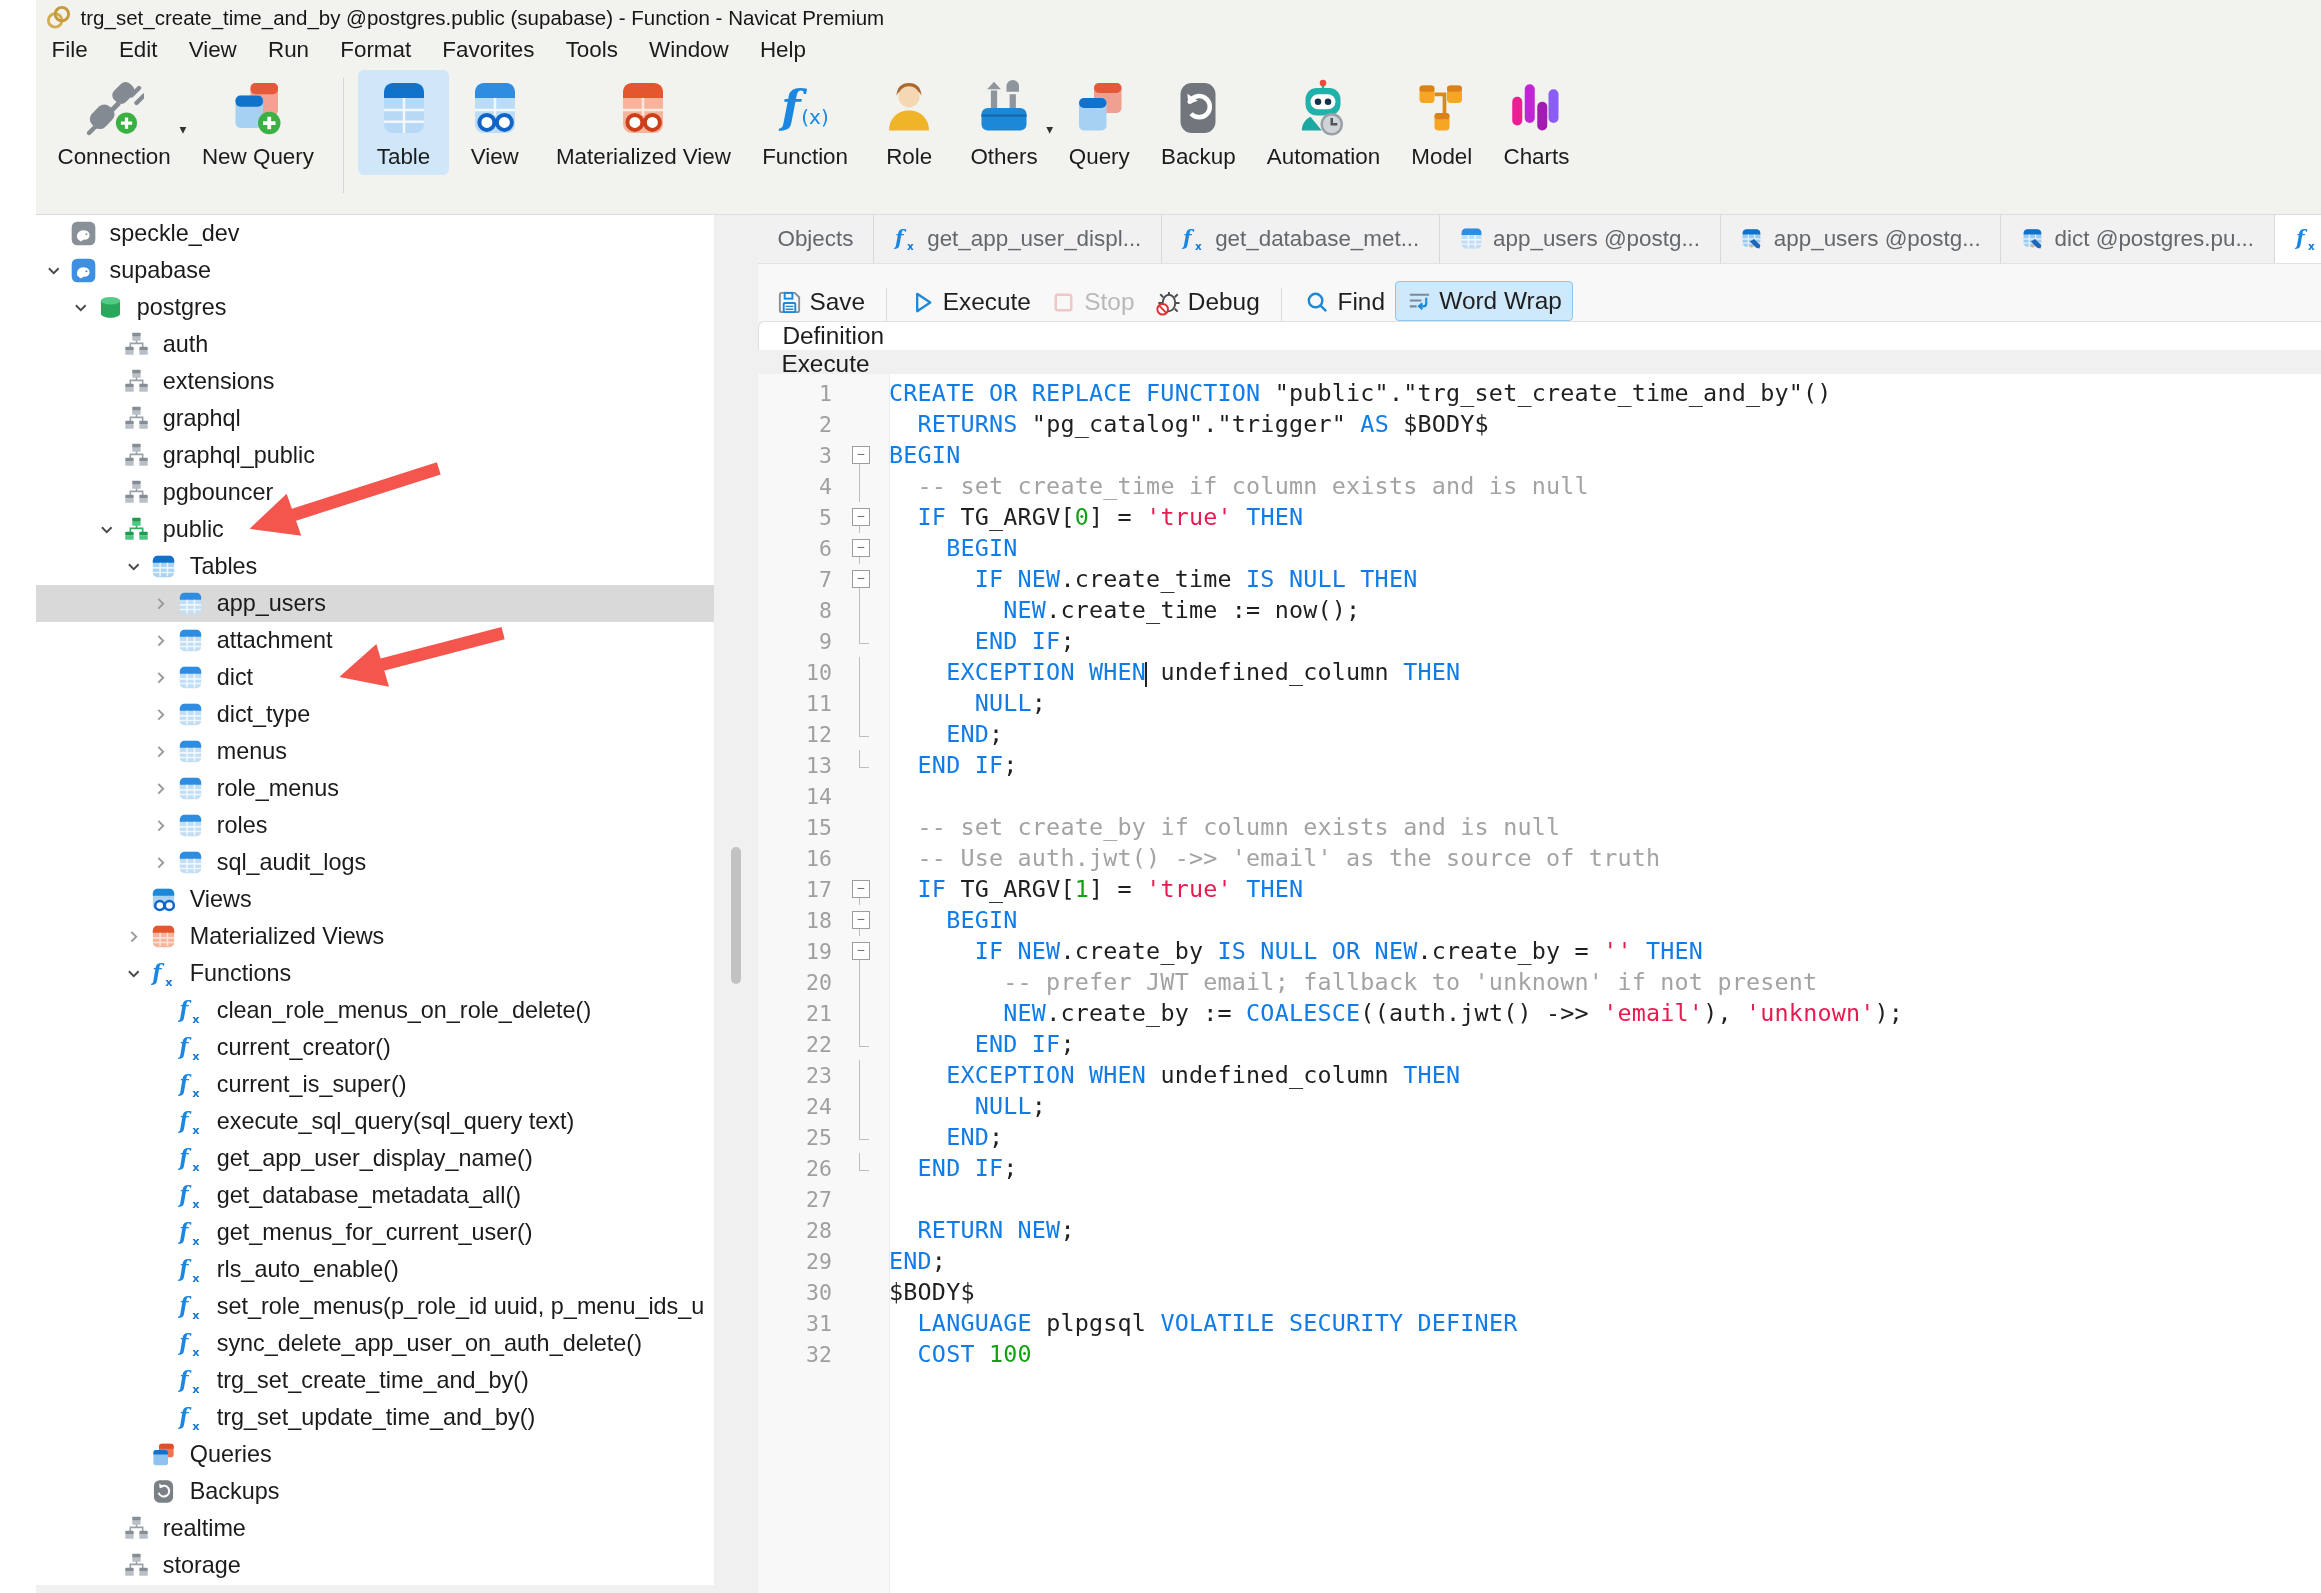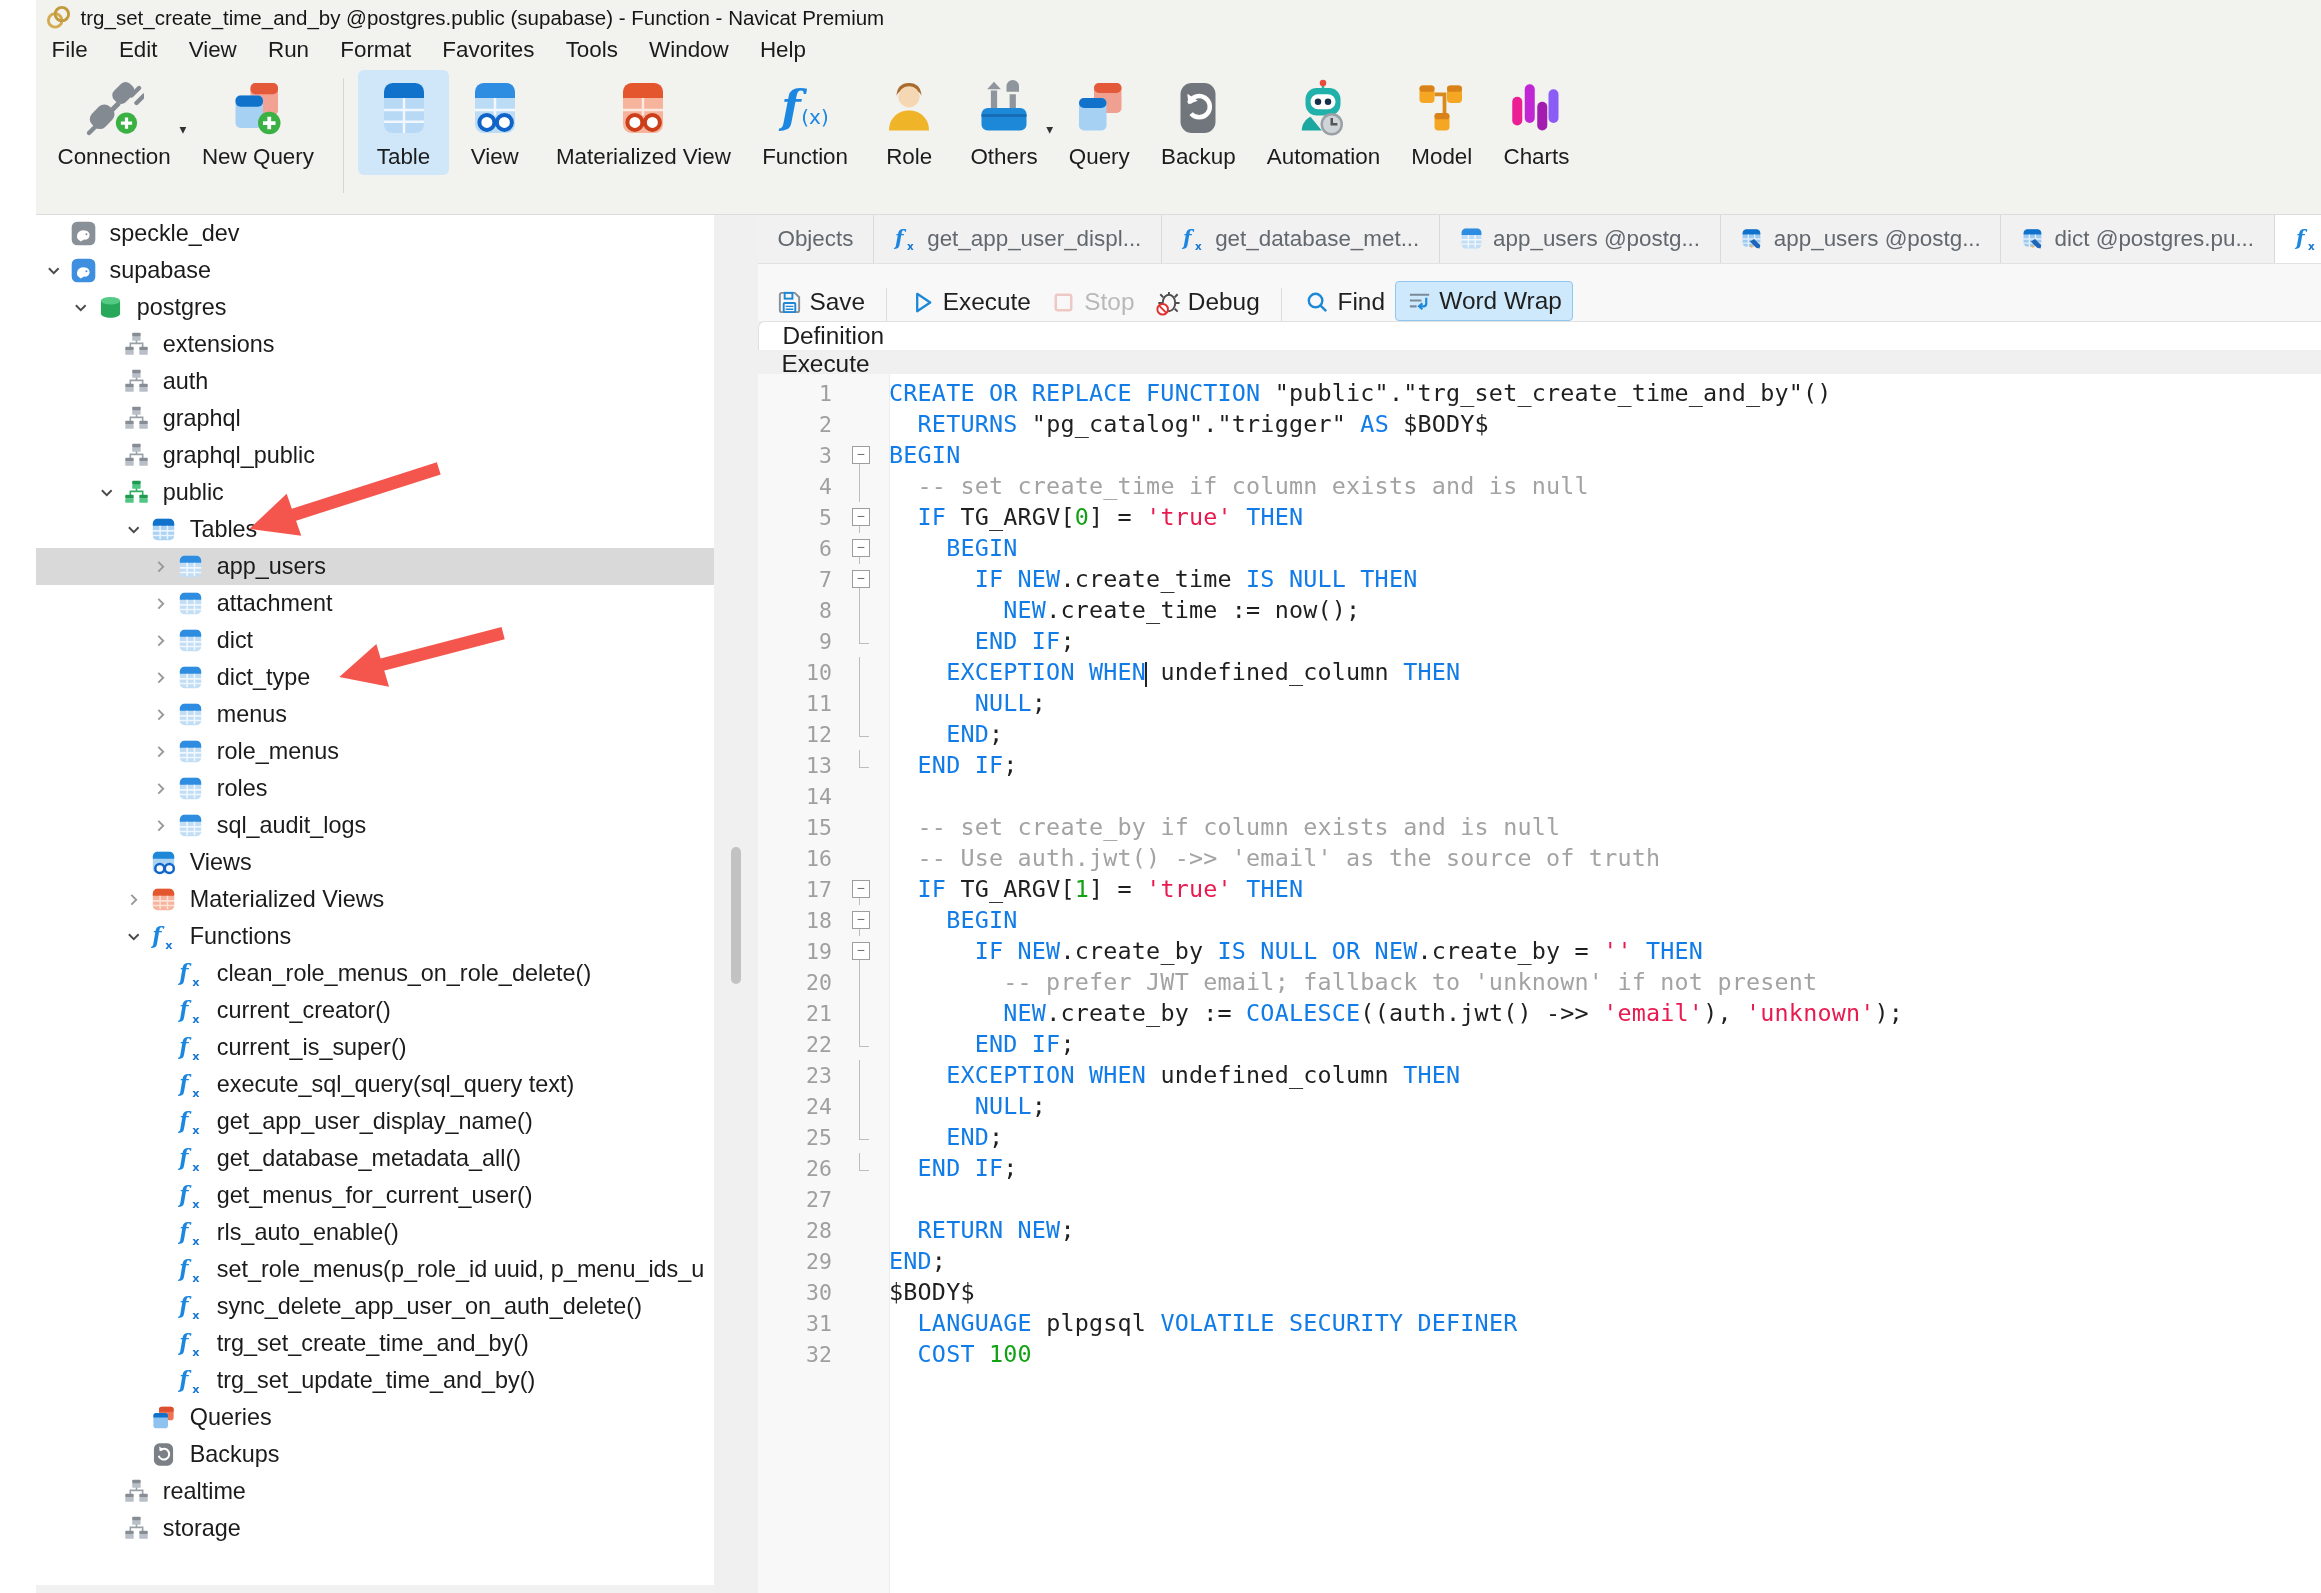--- a/index.html
+++ b/index.html
@@ -309,36 +309,36 @@
             <svg viewBox="0 0 24 24">
               <path d="M12 7.5v3.5M6.5 14.5v-3.5h11v3.5" stroke="#9aa0a8" stroke-width="1.4" fill="none"></path>
               <rect x="8.2" y="4.5" width="7.5" height="4.2" rx="0.8" fill="#b9bfc7"></rect>
               <rect x="8.2" y="1.5" width="7.5" height="3.2" rx="0.8" fill="#878d95"></rect>
               <rect x="2" y="17" width="7.5" height="4.2" rx="0.8" fill="#b9bfc7"></rect>
               <rect x="2" y="14" width="7.5" height="3.2" rx="0.8" fill="#878d95"></rect>
               <rect x="14.5" y="17" width="7.5" height="4.2" rx="0.8" fill="#b9bfc7"></rect>
               <rect x="14.5" y="14" width="7.5" height="3.2" rx="0.8" fill="#878d95"></rect>
             </svg>
           </span>
-          <span>extensions</span>
+          <span>auth</span>
         </div>
         <div class="trow" style="padding-left: 61px;">
           <span class="chev"></span>
           <span class="t-ic">
             <svg viewBox="0 0 24 24">
               <path d="M12 7.5v3.5M6.5 14.5v-3.5h11v3.5" stroke="#9aa0a8" stroke-width="1.4" fill="none"></path>
               <rect x="8.2" y="4.5" width="7.5" height="4.2" rx="0.8" fill="#b9bfc7"></rect>
               <rect x="8.2" y="1.5" width="7.5" height="3.2" rx="0.8" fill="#878d95"></rect>
               <rect x="2" y="17" width="7.5" height="4.2" rx="0.8" fill="#b9bfc7"></rect>
               <rect x="2" y="14" width="7.5" height="3.2" rx="0.8" fill="#878d95"></rect>
               <rect x="14.5" y="17" width="7.5" height="4.2" rx="0.8" fill="#b9bfc7"></rect>
               <rect x="14.5" y="14" width="7.5" height="3.2" rx="0.8" fill="#878d95"></rect>
             </svg>
           </span>
-          <span>auth</span>
+          <span>extensions</span>
         </div>
         <div class="trow" style="padding-left: 61px;">
           <span class="chev"></span>
           <span class="t-ic">
             <svg viewBox="0 0 24 24">
               <path d="M12 7.5v3.5M6.5 14.5v-3.5h11v3.5" stroke="#9aa0a8" stroke-width="1.4" fill="none"></path>
               <rect x="8.2" y="4.5" width="7.5" height="4.2" rx="0.8" fill="#b9bfc7"></rect>
               <rect x="8.2" y="1.5" width="7.5" height="3.2" rx="0.8" fill="#878d95"></rect>
               <rect x="2" y="17" width="7.5" height="4.2" rx="0.8" fill="#b9bfc7"></rect>
               <rect x="2" y="14" width="7.5" height="3.2" rx="0.8" fill="#878d95"></rect>
@@ -355,20 +355,35 @@
               <path d="M12 7.5v3.5M6.5 14.5v-3.5h11v3.5" stroke="#9aa0a8" stroke-width="1.4" fill="none"></path>
               <rect x="8.2" y="4.5" width="7.5" height="4.2" rx="0.8" fill="#b9bfc7"></rect>
               <rect x="8.2" y="1.5" width="7.5" height="3.2" rx="0.8" fill="#878d95"></rect>
               <rect x="2" y="17" width="7.5" height="4.2" rx="0.8" fill="#b9bfc7"></rect>
               <rect x="2" y="14" width="7.5" height="3.2" rx="0.8" fill="#878d95"></rect>
               <rect x="14.5" y="17" width="7.5" height="4.2" rx="0.8" fill="#b9bfc7"></rect>
               <rect x="14.5" y="14" width="7.5" height="3.2" rx="0.8" fill="#878d95"></rect>
             </svg>
           </span>
           <span>graphql_public</span>
+        </div>
+        <div class="trow" style="padding-left: 61px;">
+          <span class="chev"></span>
+          <span class="t-ic">
+            <svg viewBox="0 0 24 24">
+              <path d="M12 7.5v3.5M6.5 14.5v-3.5h11v3.5" stroke="#9aa0a8" stroke-width="1.4" fill="none"></path>
+              <rect x="8.2" y="4.5" width="7.5" height="4.2" rx="0.8" fill="#b9bfc7"></rect>
+              <rect x="8.2" y="1.5" width="7.5" height="3.2" rx="0.8" fill="#878d95"></rect>
+              <rect x="2" y="17" width="7.5" height="4.2" rx="0.8" fill="#b9bfc7"></rect>
+              <rect x="2" y="14" width="7.5" height="3.2" rx="0.8" fill="#878d95"></rect>
+              <rect x="14.5" y="17" width="7.5" height="4.2" rx="0.8" fill="#b9bfc7"></rect>
+              <rect x="14.5" y="14" width="7.5" height="3.2" rx="0.8" fill="#878d95"></rect>
+            </svg>
+          </span>
+          <span>pgbouncer</span>
         </div>
         <div class="trow" style="padding-left: 61px;">
           <span class="chev">
             <svg viewBox="0 0 20 20" fill="none">
               <path d="M5 7.5l5 5 5-5" stroke="#4a4a4a" stroke-width="2"></path>
             </svg>
           </span>
           <span class="t-ic">
             <svg viewBox="0 0 24 24">
               <path d="M12 7.5v3.5M6.5 14.5v-3.5h11v3.5" stroke="#2fae62" stroke-width="1.4" fill="none"></path>

